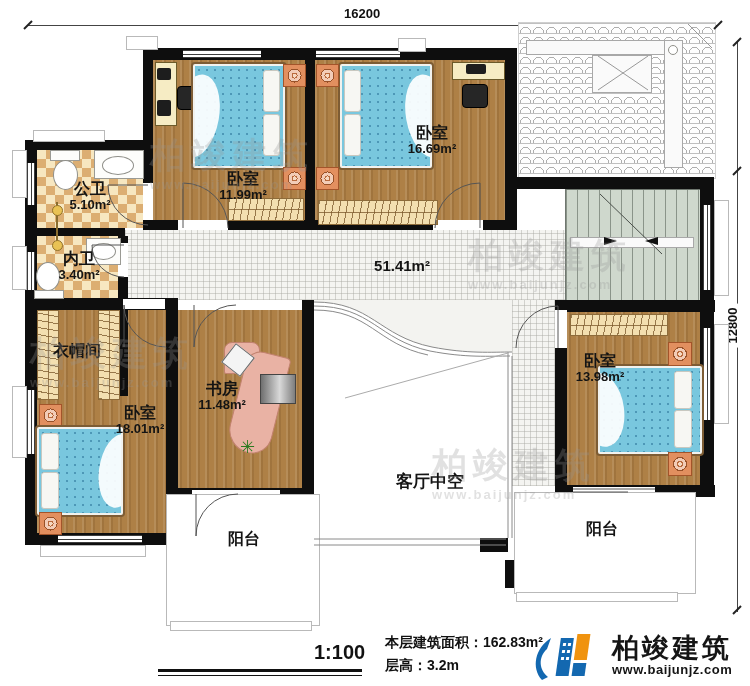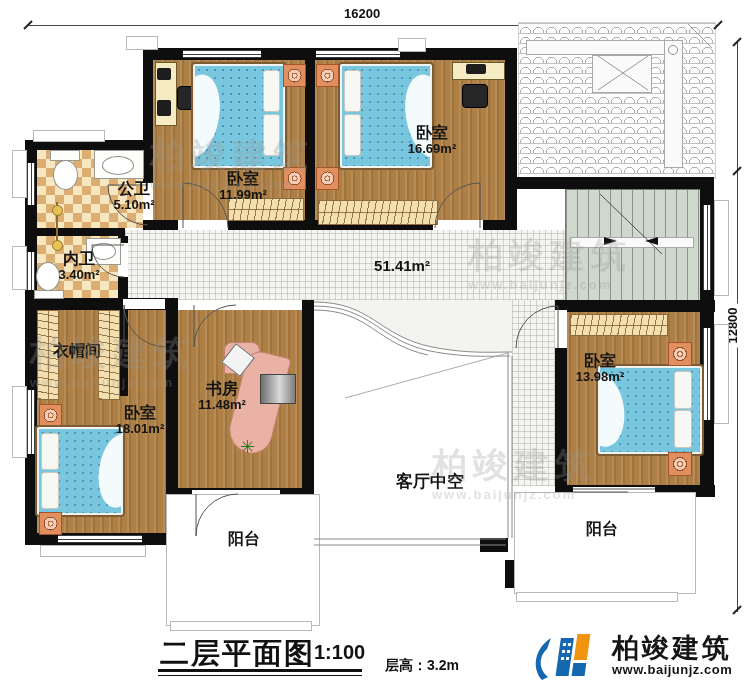--- a/index.html
+++ b/index.html
@@ -280,21 +280,21 @@
   </svg>
 
   <div class="label" style="left:243px;top:170px;">
     <span class="nm">卧室</span>
       <span class="ar">11.99m²</span>
   </div>
   <div class="label" style="left:432px;top:124px;">
     <span class="nm">卧室</span>
       <span class="ar">16.69m²</span>
   </div>
-  <div class="label" style="left:90px;top:180px;margin-left:44px;">
+  <div class="label" style="left:90px;top:180px;">
     <span class="nm">公卫</span>
       <span class="ar">5.10m²</span>
   </div>
   <div class="label" style="left:79px;top:250px;">
     <span class="nm">内卫</span>
       <span class="ar">3.40m²</span>
   </div>
   <div class="label" style="left:402px;top:258px;">
     <span class="ar" style="font-size:15px;">51.41m²</span>
   </div>
@@ -333,24 +333,24 @@
   </div>
   <div class="wm" style="left:30px;top:330px;">
     <div class="wm-b">柏竣建筑</div>
       <div class="wm-u">www.baijunjz.com</div>
   </div>
   <div class="wm" style="left:432px;top:442px;">
     <div class="wm-b">柏竣建筑</div>
       <div class="wm-u">www.baijunjz.com</div>
   </div>
 
-  <div class="ft-title">二层平面图</div>
   <div class="ft-scale">1:100</div>
   <div class="ft-rule1"></div>
   <div class="ft-rule2"></div>
+  <div class="ft-info1">本层建筑面积：162.83m²</div>
   <div class="ft-info2">层高：3.2m</div>
   <svg class="abs" style="left:528px;top:630px;" width="80" height="54" viewBox="0 0 80 54">
     <path d="M14,50 C3,38 7,18 23,8 L19,19 C10,27 11,40 20,47 Z" fill="#1368b0"></path>
     <g transform="skewX(-8)">
       <rect x="34" y="8" width="13" height="38" fill="#1368b0"></rect>
       <rect x="50" y="4" width="13" height="26" fill="#f0930f"></rect>
       <rect x="50" y="33" width="13" height="13" fill="#1368b0"></rect>
       <rect x="37" y="13" width="3" height="3" fill="#fff"></rect>
         <rect x="42" y="13" width="3" height="3" fill="#fff"></rect>
       <rect x="37" y="20" width="3" height="3" fill="#fff"></rect>

